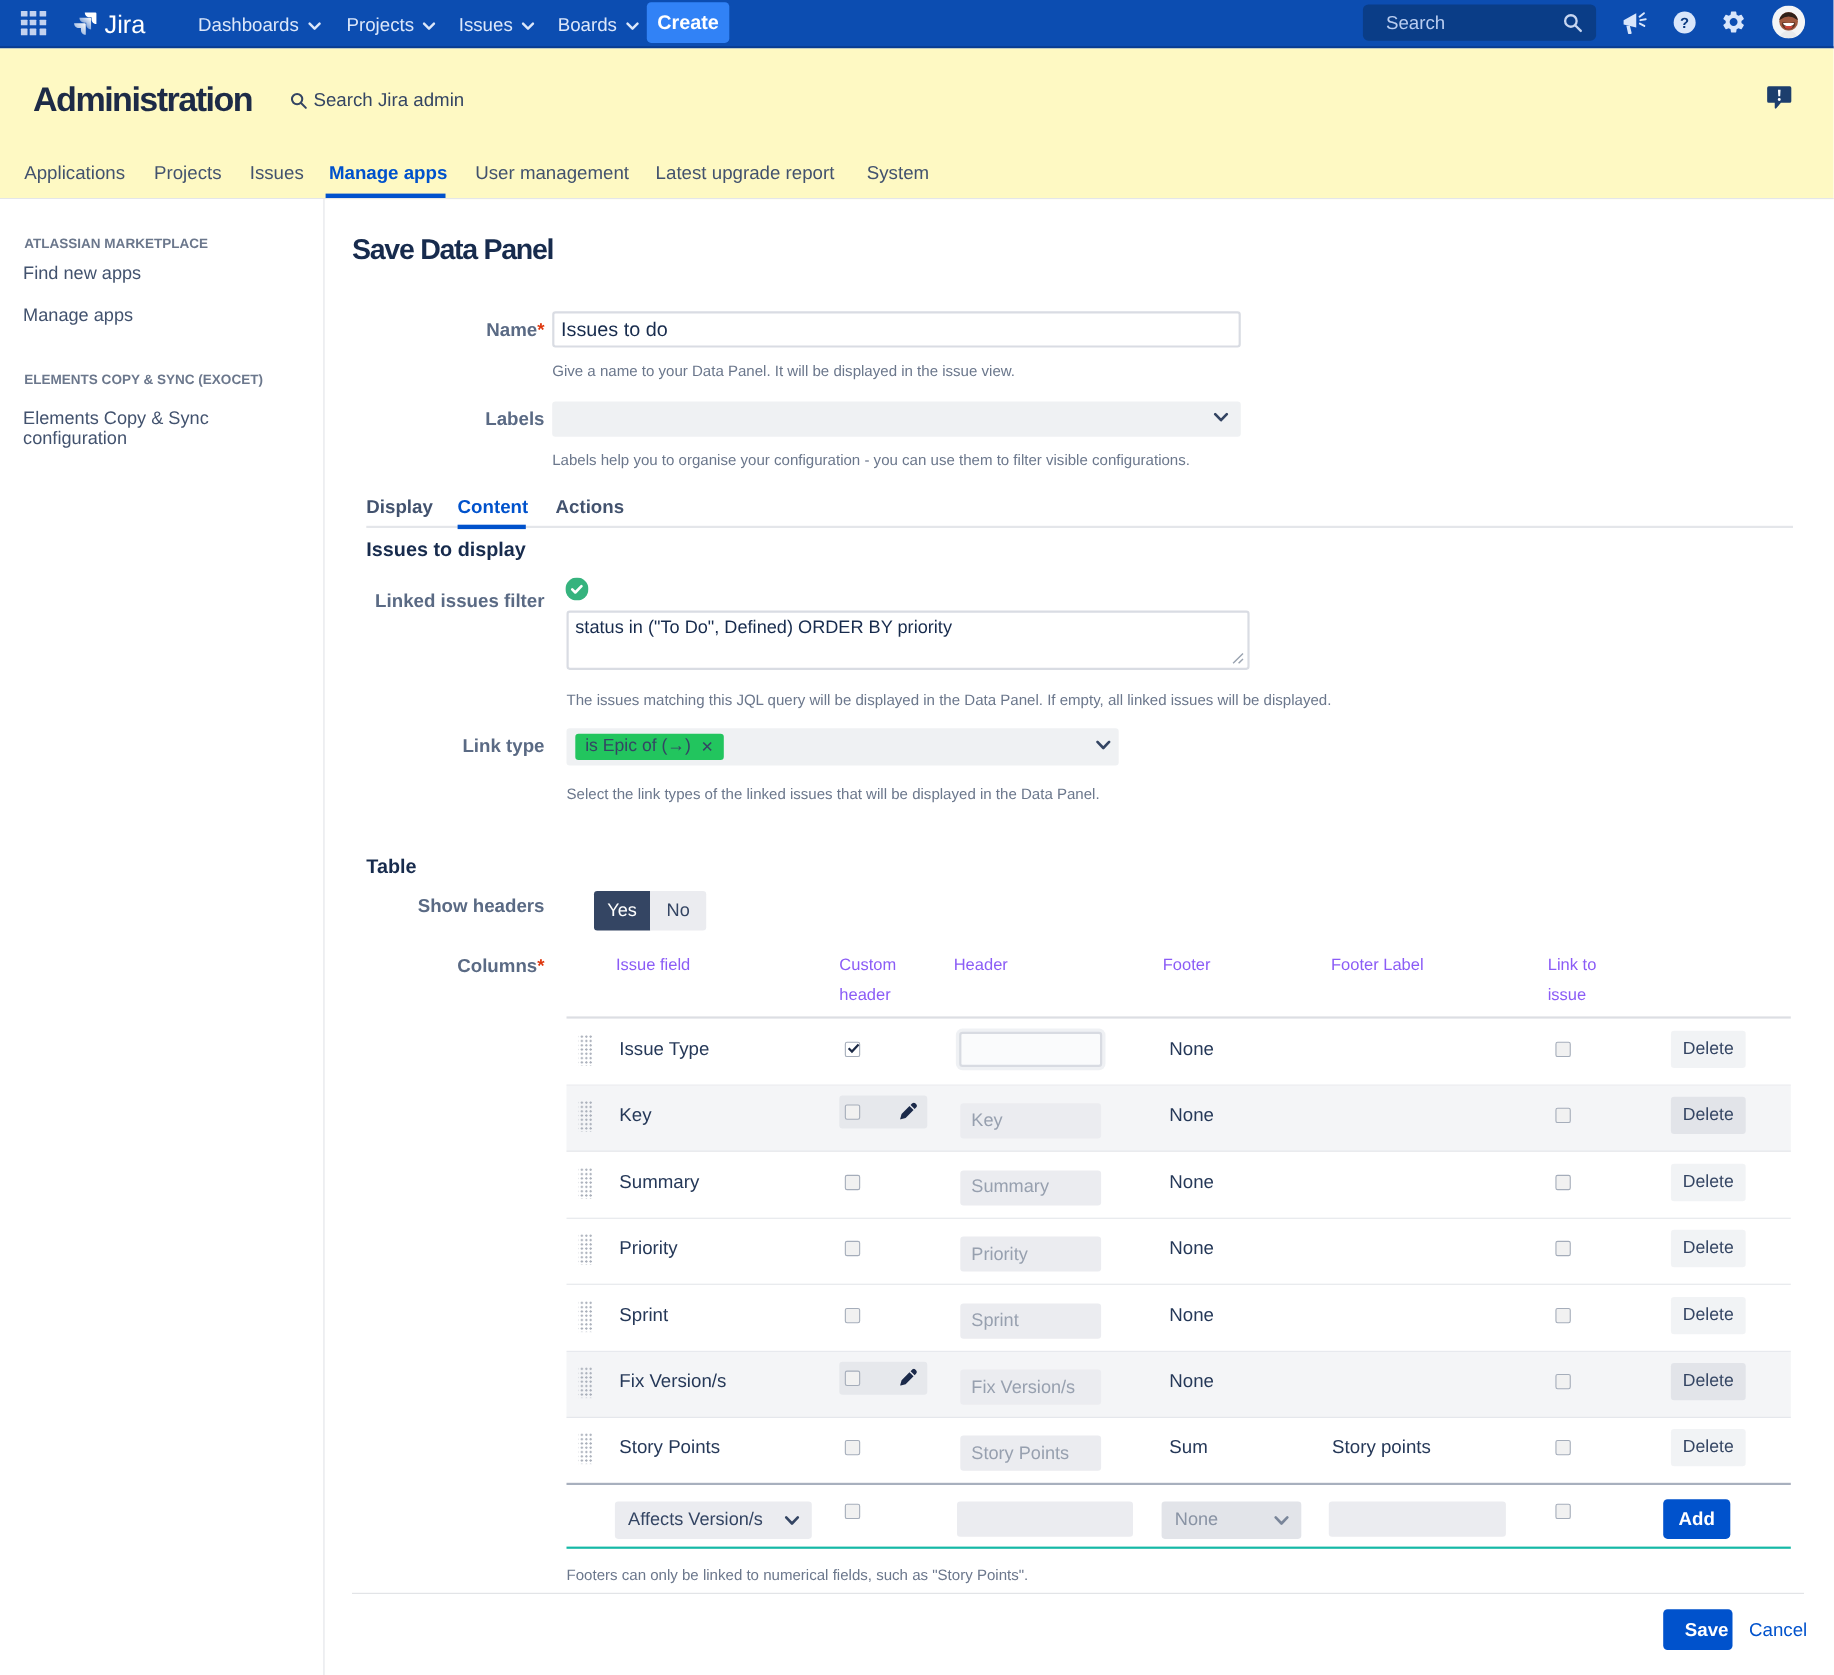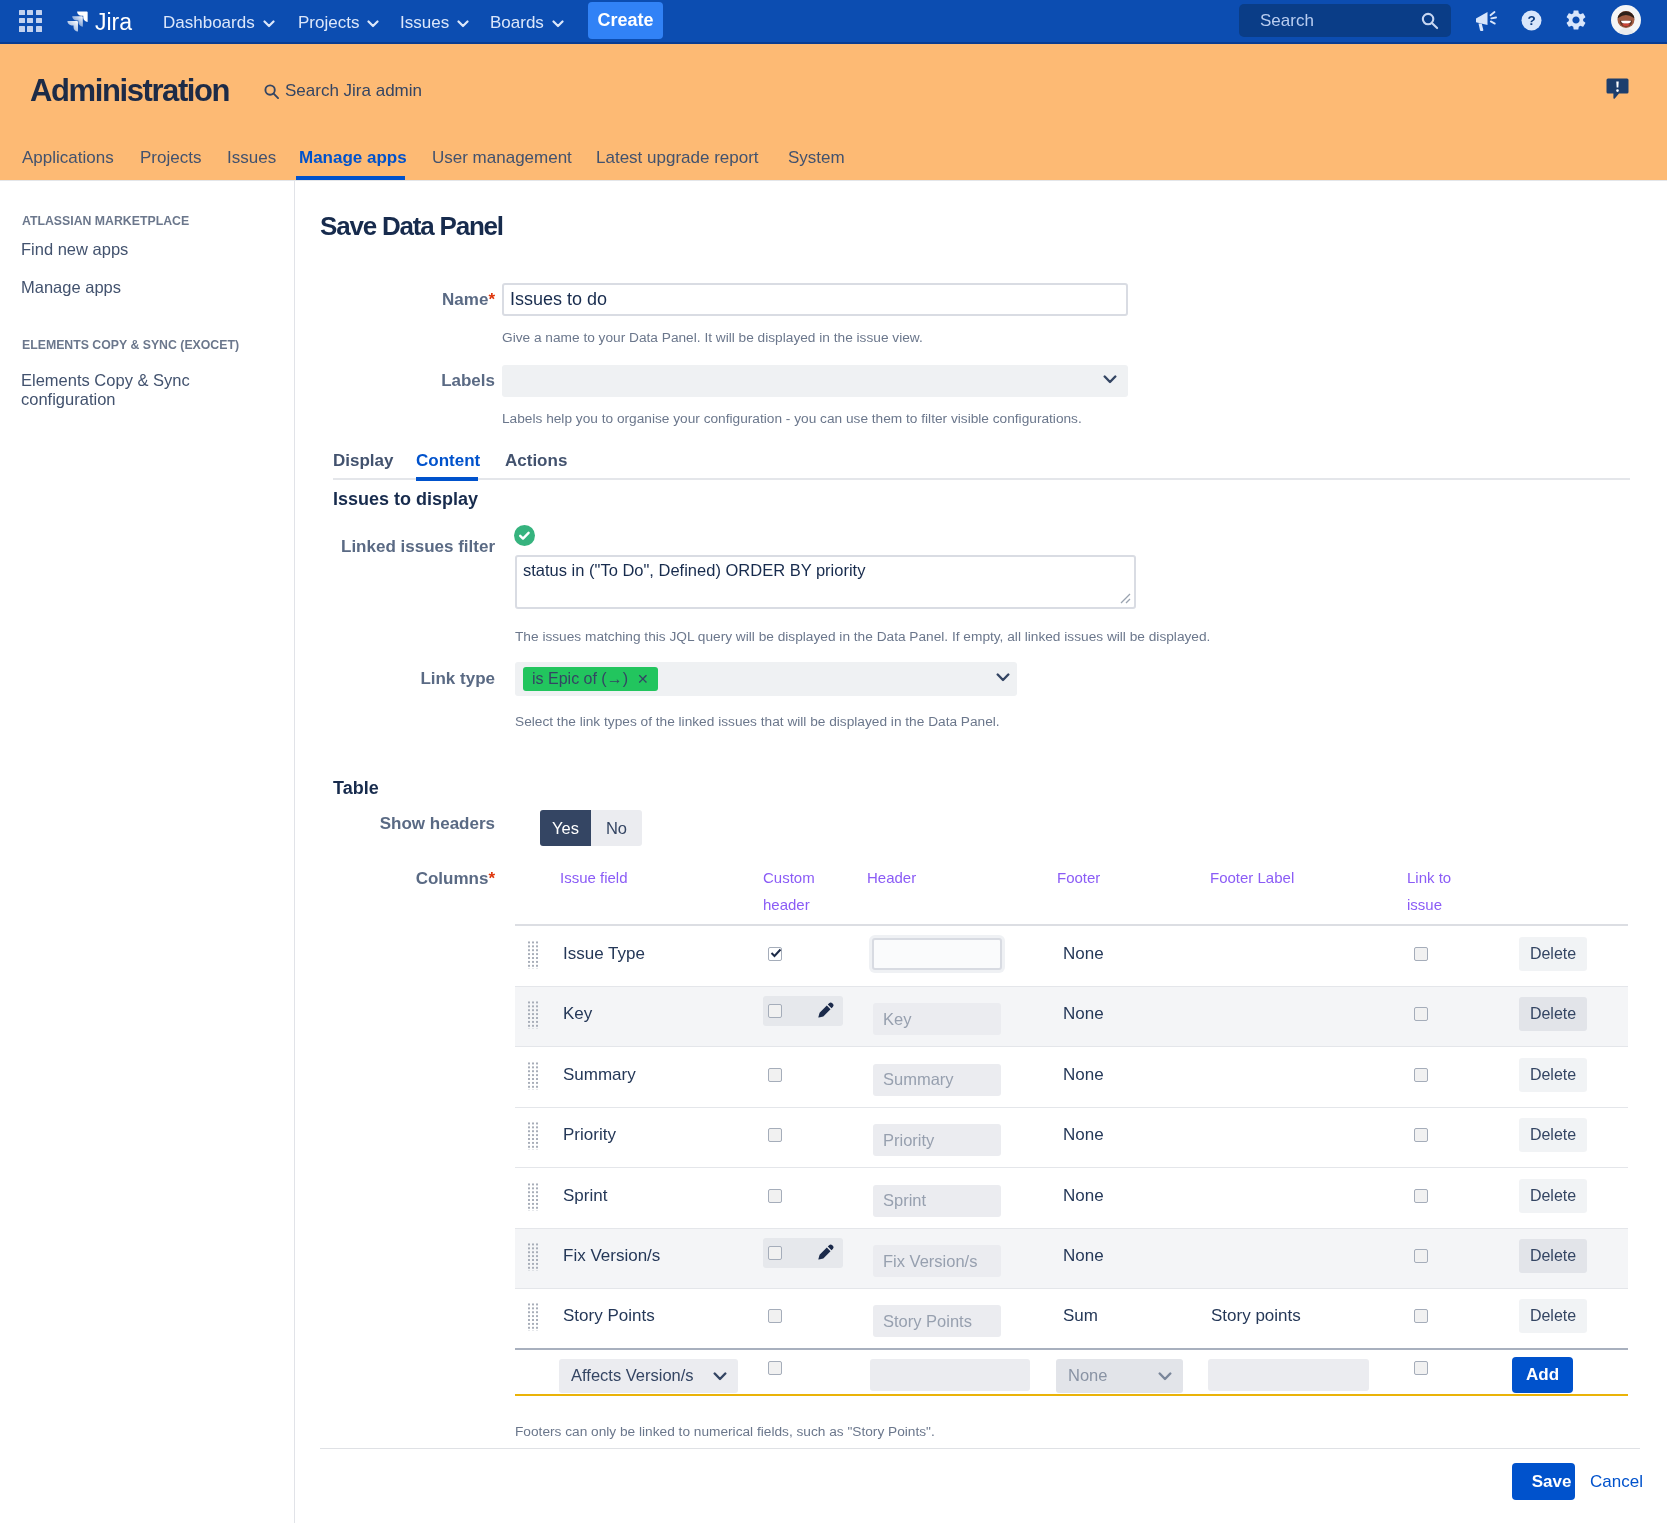--- a/index.html
+++ b/index.html
@@ -5,30 +5,30 @@
 * { margin:0; padding:0; box-sizing:border-box; }
 html,body { width:1667px; height:1523px; background:#fff; font-family:"Liberation Sans", sans-serif; overflow:hidden; }
 #page { position:relative; width:1667px; height:1523px; background:#fff; }
 
 
 #topnav { position:absolute; left:0; top:0; width:1667px; height:44px; background:#0c4db1; border-bottom:2px solid #093c91; }
 #gridicon { position:absolute; left:19px; top:10px; width:23px; height:21px; display:grid; grid-template-columns:repeat(3,5.8px); grid-template-rows:repeat(3,5.4px); gap:2.7px; }
 #gridicon i { background:#c3d2ef; border-radius:0.5px; }
 #jiramark { position:absolute; left:64px; top:8px; }
 #jiratext { position:absolute; left:95px; top:9px; font-size:23px; color:#fff; }
-.navlink { position:absolute; top:2px; height:42px; display:flex; align-items:center; color:#dce7fa; font-size:17px; }
+.navlink { position:absolute; top:2px; height:42px; display:flex; align-items:center; color:#dce7fa; font-size:17px;margin-left:17px; }
 .navlink svg { margin-left:8px; margin-top:2px; }
 #createbtn { position:absolute; left:588px; top:2px; width:75px; height:37px; background:#3182f6; border-radius:4px; color:#ffffff; font-size:18px; font-weight:bold; display:flex; align-items:center; justify-content:center; }
 #navsearch { position:absolute; left:1239px; top:4px; width:212px; height:33px; background:#0a3d87; border-radius:5px; display:flex; align-items:center; }
 #navsearch span { color:#b9cdf0; font-size:17px; margin-left:21px; }
 #navsearch svg { position:absolute; right:12px; top:7px; }
 .navico { position:absolute; }
 
 
-#adminhead { position:absolute; left:0; top:44px; width:1667px; height:137px; background:#fdba74; border-bottom:1px solid #e4e6e9; }
+#adminhead { position:absolute; left:0; top:44px; width:1667px; height:137px; background:#fef9c3; border-bottom:1px solid #e4e6e9; }
 #admintitle { position:absolute; left:30px; top:29px; font-size:31px; font-weight:bold; color:#1d2b47; letter-spacing:-1.4px; }
 #adminsearch { position:absolute; left:264px; top:37px; color:#344563; font-size:17px; display:flex; align-items:center; }
 #adminsearch svg { margin-right:6px; }
 .tabitem { position:absolute; top:104px; font-size:17px; color:#42526e; }
 .tabactive { color:#0052cc; font-weight:bold; }
 #tabunderline { position:absolute; left:296px; top:132px; width:109px; height:4px; background:#0052cc; }
 #feedbackico { position:absolute; left:1606px; top:33px; }
 
 
 #sidebar { position:absolute; left:0; top:181px; width:295px; height:1342px; background:#fff; border-right:1px solid #e1e3e8; }
@@ -317,21 +317,21 @@
       <div class="trow" style="border-bottom:2px solid #a8b0be;">
         <div class="dots"></div>
         <div class="fieldname">Story Points</div>
         <div class="cb cb1"></div>
         <div class="hinput">Story Points</div>
         <div class="nonetxt">Sum</div>
         <div class="flbltxt">Story points</div>
         <div class="cb cb2"></div>
         <div class="delbtn">Delete</div>
       </div>
-      <div class="trow" id="addrow" style="border-bottom:2px solid #eab308; height:46px;">
+      <div class="trow" id="addrow" style="border-bottom:2px solid #14b8a6; height:58px;">
         <div class="grayselect" style="left:44px; top:50%; margin-top:-13px; width:179px; height:34px; background:#ebecf0; font-size:16.5px; color:#344563; display:flex; align-items:center; padding-left:12px;">Affects Version/s
           <svg class="selchev" style="right:11px; top:13px;" width="14" height="9" viewBox="0 0 14 9">
               <path d="M1.7 1.5 7 7l5.3-5.5" stroke="#344563" stroke-width="2.4" fill="none" stroke-linecap="round" stroke-linejoin="round"></path>
             </svg>
         </div>
         <div class="cb cb1"></div>
         <div class="hinput" style="left:355px; width:160px;"></div>
         <div class="grayselect" style="left:541px; top:50%; margin-top:-13px; width:127px; height:34px; background:#e2e4e9; font-size:16.5px; color:#8993a4; display:flex; align-items:center; padding-left:12px;">None
           <svg class="selchev" style="right:11px; top:13px;" width="14" height="9" viewBox="0 0 14 9">
               <path d="M1.7 1.5 7 7l5.3-5.5" stroke="#7a869a" stroke-width="2.4" fill="none" stroke-linecap="round" stroke-linejoin="round"></path>

